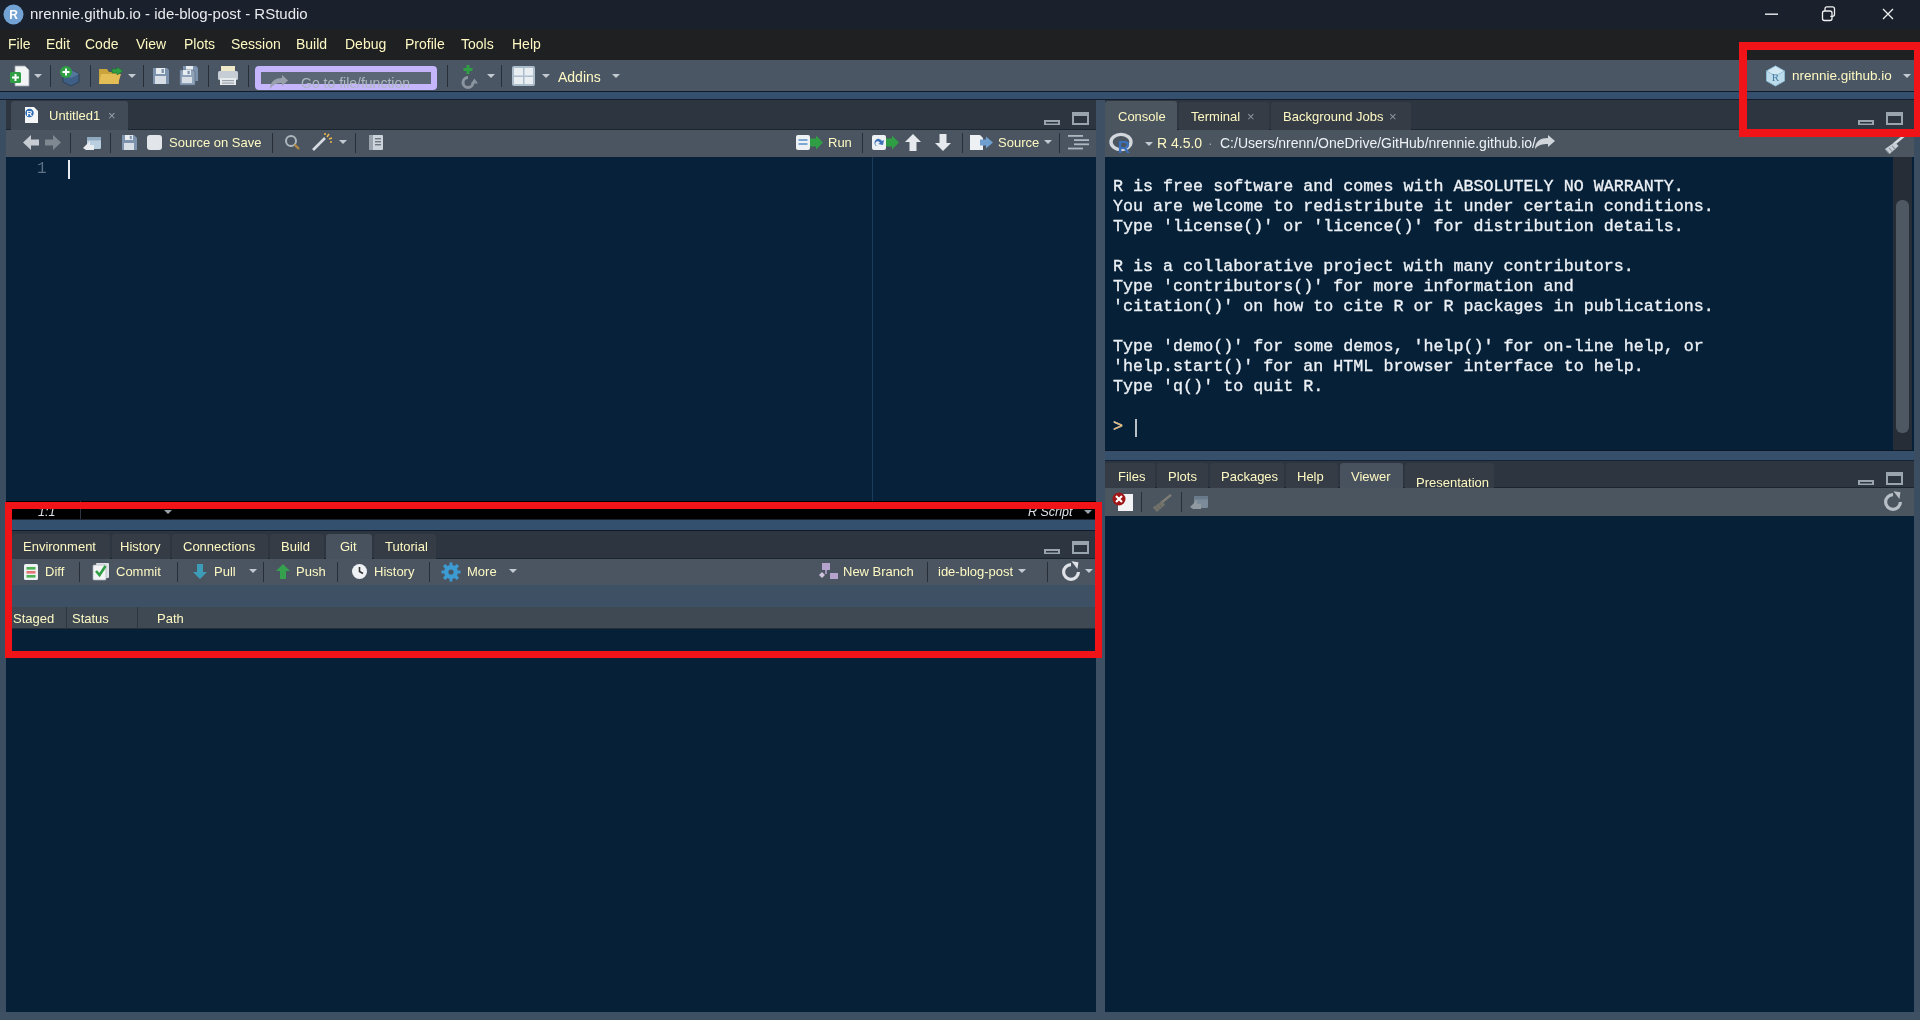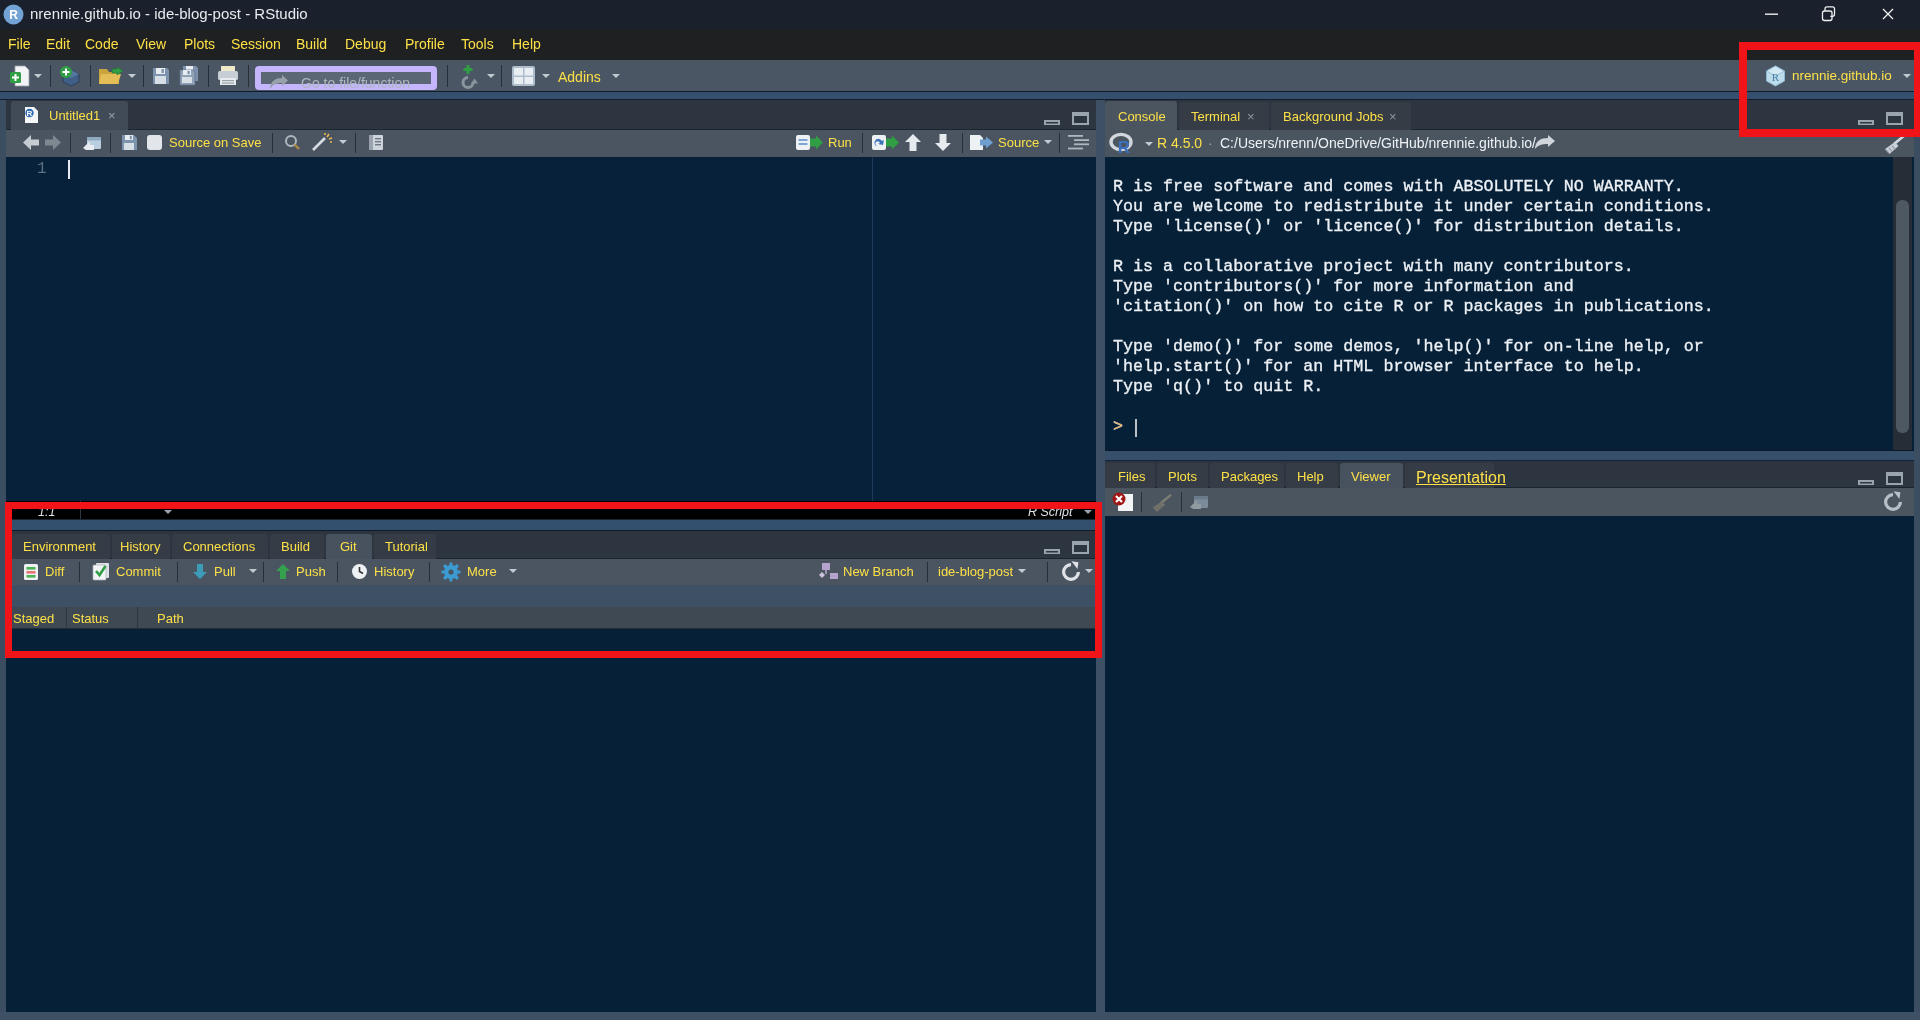--- a/index.html
+++ b/index.html
@@ -1,18 +1,18 @@
 <!DOCTYPE html>
 <html><head>
 <meta charset="utf-8">
 <style>
 html,body{margin:0;padding:0;width:1920px;height:1020px;overflow:hidden;background:#3e5064;}
 *{box-sizing:border-box;}
 .abs{position:absolute;}
-.t{font-family:"Liberation Sans",sans-serif;color:#fde047;white-space:nowrap;}
+.t{font-family:"Liberation Sans",sans-serif;color:#fef9c3;white-space:nowrap;}
 .mo{font-family:"Liberation Mono",monospace;white-space:pre;}
 .vsep{width:1px;background:#272e38;}
 .car{width:0;height:0;border-left:4px solid transparent;border-right:4px solid transparent;border-top:4px solid #c3c9d0;}
 .tab{border-radius:3px 3px 0 0;}
 </style>
 </head>
 <body>
 
 <div class="abs" id="titlebar" style="left:0;top:0;width:1920px;height:29px;background:#1a212c;">
   <svg class="abs" style="left:3px;top:4px" width="21" height="21" viewBox="0 0 21 21">
@@ -429,21 +429,21 @@
   <div class="abs tab" style="left:105px;top:2px;width:74px;height:25px;background:#353c45;">
       <div class="t abs" style="left:11px;top:6px;font-size:13px;">Packages</div>
     </div>
   <div class="abs tab" style="left:181px;top:2px;width:52px;height:25px;background:#353c45;">
       <div class="t abs" style="left:11px;top:6px;font-size:13px;">Help</div>
     </div>
   <div class="abs tab" style="left:235px;top:2px;width:63px;height:25px;background:#47525e;">
       <div class="t abs" style="left:11px;top:6px;font-size:13px;">Viewer</div>
     </div>
   <div class="abs tab" style="left:300px;top:2px;width:89px;height:25px;background:#353c45;">
-      <div class="t abs" style="left:11px;top:6px;font-size:16px;text-decoration:underline;">Presentation</div>
+      <div class="t abs" style="left:11px;top:12px;font-size:13px;text-decoration:underline;">Presentation</div>
     </div>
   <svg class="abs" style="left:751px;top:9px" width="50" height="17" viewBox="0 0 50 17">
     <path d="M2 10 h16 v5 h-16 z M4 12 h12 v1.5 h-12 z" fill="#9aa4ae" fill-rule="evenodd"></path>
     <path d="M30 2 h17 v13 h-17 z M32 6 h13 v7 h-13 z" fill="#9aa4ae" fill-rule="evenodd"></path>
   </svg>
 
   <div class="abs" style="left:0;top:27px;width:809px;height:28px;background:#4a5560;">
     <svg class="abs" style="left:7px;top:4px" width="22" height="20" viewBox="0 0 22 20">
       <rect x="6" y="2" width="15" height="17" fill="#f2f4f6"></rect>
       <circle cx="7" cy="7" r="6.5" fill="#a01515"></circle>

